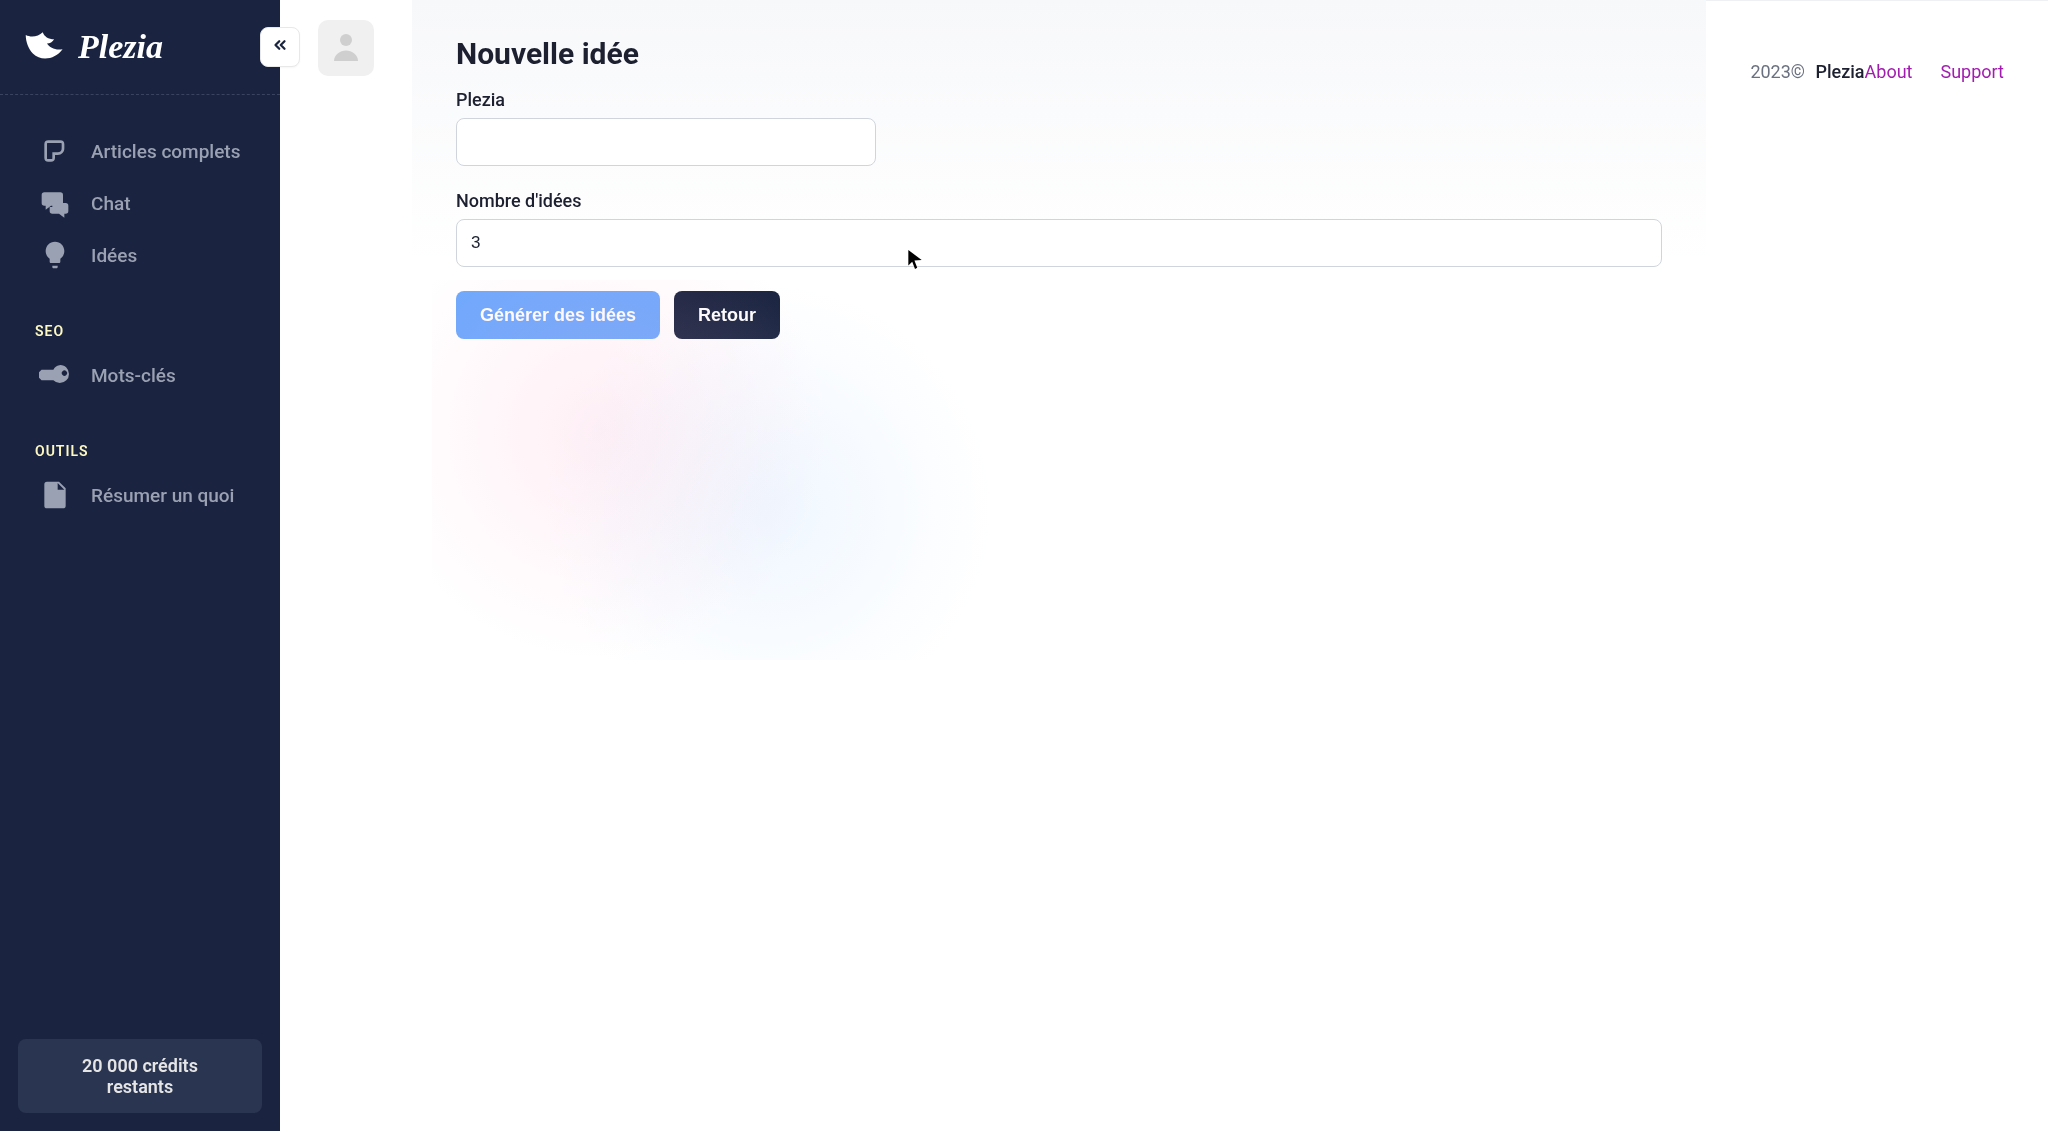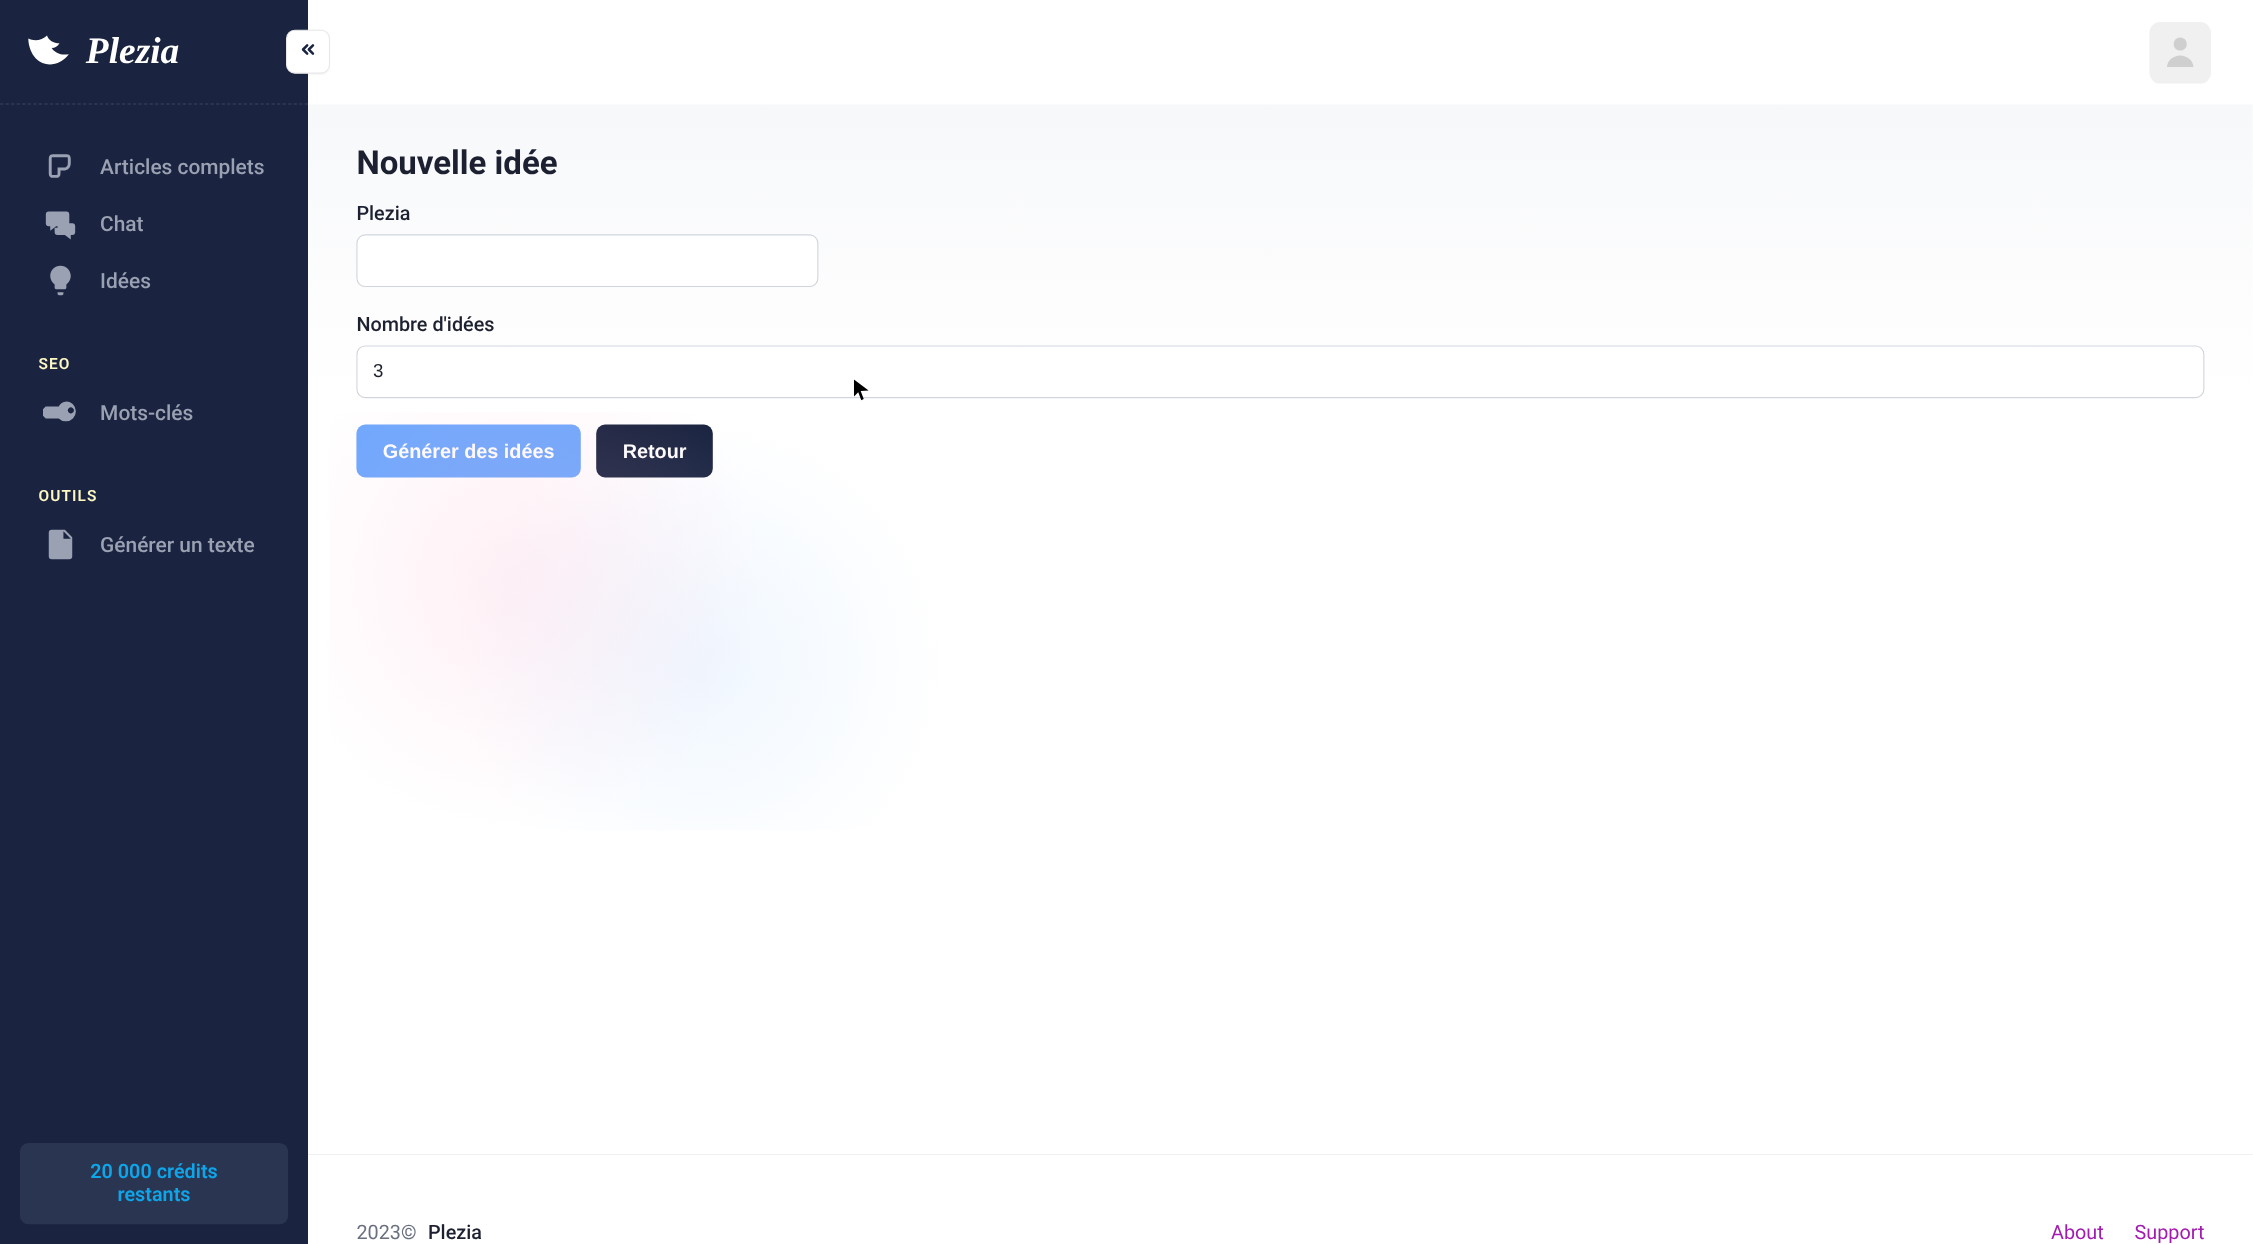--- a/index.html
+++ b/index.html
@@ -60,21 +60,21 @@
       font-size: 14px;
       letter-spacing: 1px;
       color: #fef9c3;
       margin-top: 42px;
       margin-bottom: 10px;
       font-weight: 600;
     }
     .credits-pill {
       margin: 18px;
       background: #2a3552;
-      color: #0ea5e9;
+      color: #e5e5e5;
       font-size: 18px;
       font-weight: 600;
       border-radius: 8px;
       padding: 16px 34px;
       text-align: center;
     }
     
     .collapse-btn {
       position: absolute;
       top: 27px;
@@ -91,21 +91,21 @@
       color: #1a2440;
       font-weight: 900;
       font-size: 18px;
       box-shadow: 0 1px 2px rgba(0,0,0,0.04);
     }
     
     .main {
       flex: 1;
       height: 100%;
       display: flex;
-      flex-direction: column;
+      flex-direction: row;
       background: #fff;
     }
     .topbar {
       height: 95px;
       background: #fff;
       display: flex;
       align-items: center;
       justify-content: flex-end;
       padding: 0 38px;
     }
@@ -256,21 +256,21 @@
       <span>Mots-clés</span>
     </div>
 
     <div class="nav-section">OUTILS</div>
     <div class="nav-item">
       <span class="icon">
         <svg viewBox="0 0 24 24">
             <path d="M6 2h9l5 5v13a2 2 0 0 1-2 2H6a2 2 0 0 1-2-2V4a2 2 0 0 1 2-2zm8 1v5h5M8 13h8v2H8zm0 4h8v2H8z"></path>
           </svg>
       </span>
-      <span>Générer un texte</span>
+      <span>Résumer un quoi</span>
     </div>
   </nav>
 
   <div class="credits-pill">20 000 crédits restants</div>
 </aside>
 
 <main class="main">
   <div class="topbar">
     <div class="avatar">
       <span>

